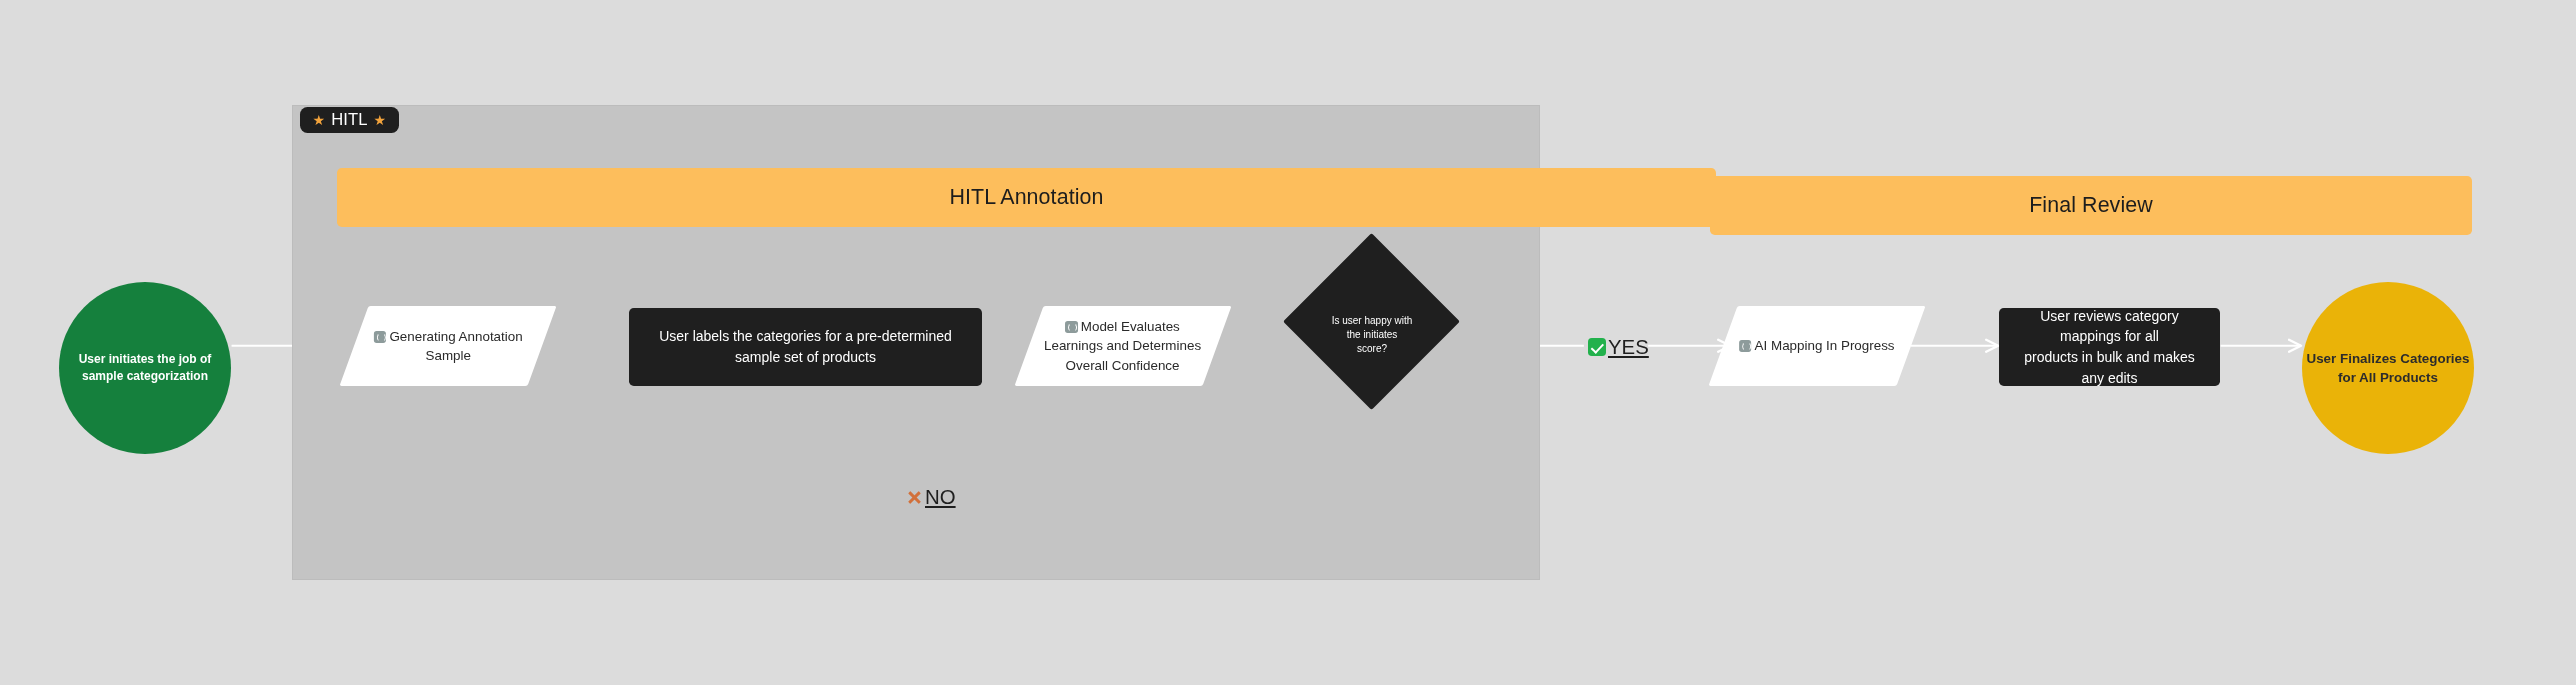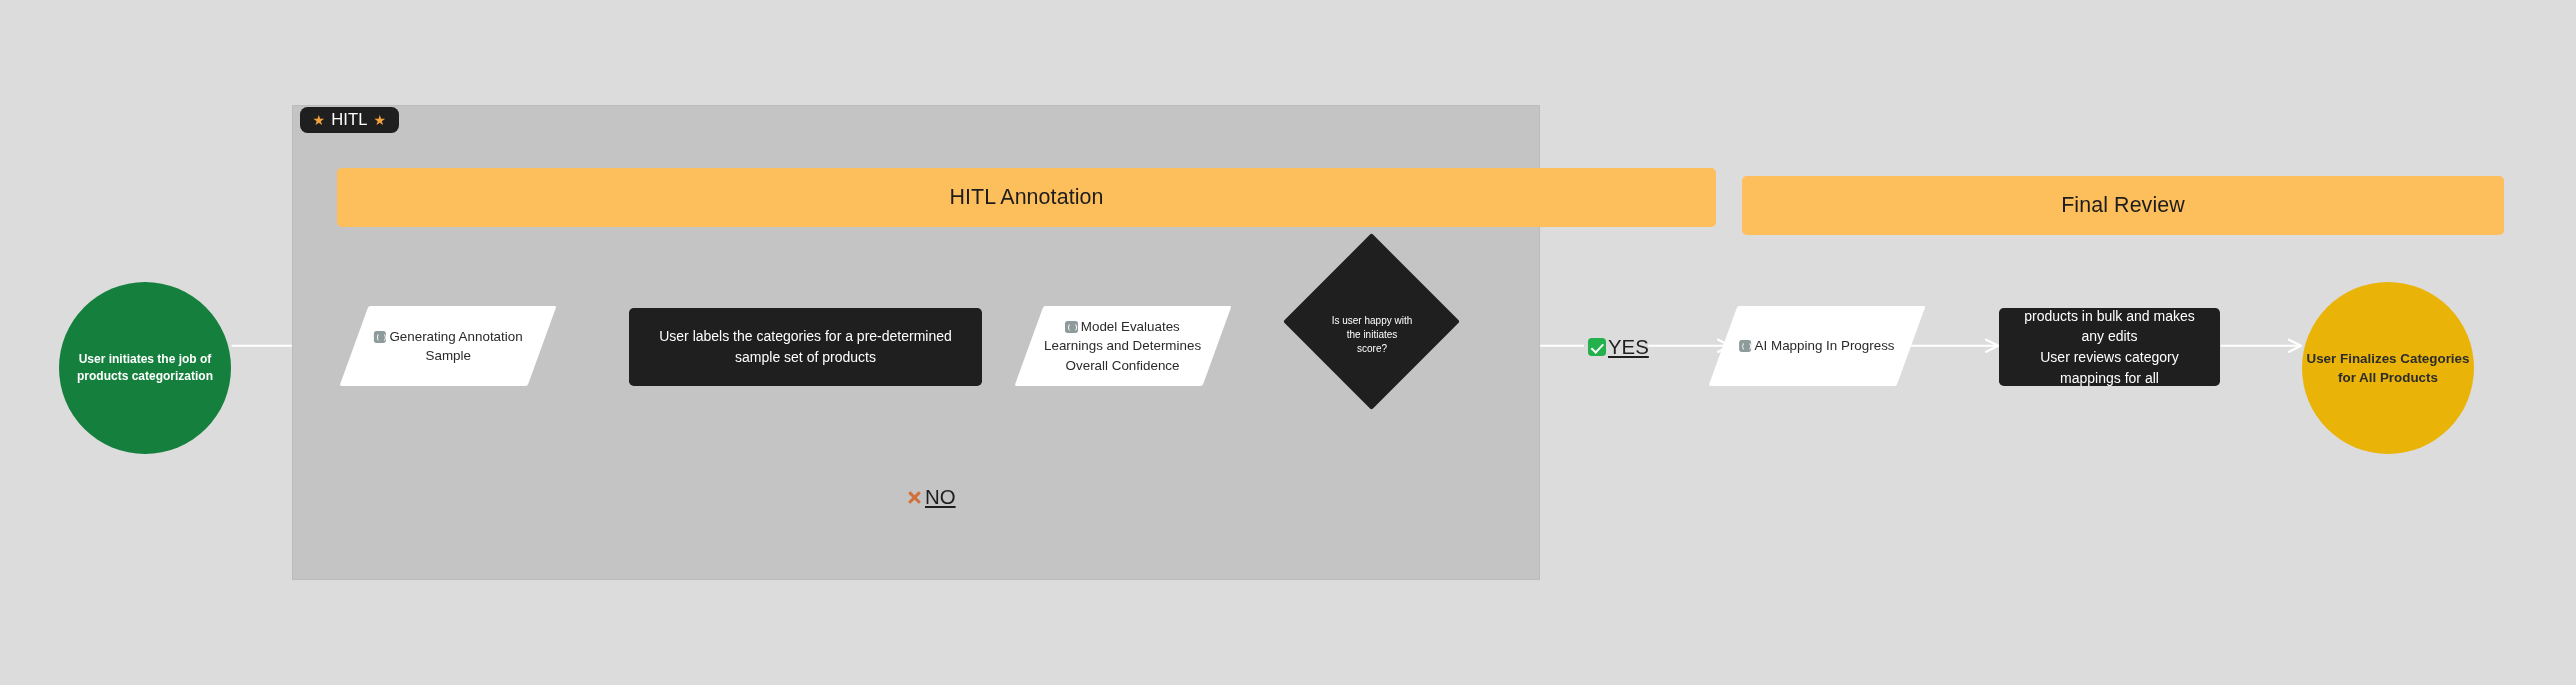--- a/index.html
+++ b/index.html
@@ -58,21 +58,21 @@
     background: #fdbe5c;
     border-radius: 4.8px;
     display: flex;
     align-items: center;
     justify-content: center;
     color: #1d1d1d;
     font-size: 21.4px;
     letter-spacing: 0.1px;
   }
   .phase-hitl   { left: 337px;  top: 168px; width: 1379px; }
-  .phase-final  { left: 1710px; top: 176px; width: 762px; margin-left: 32px; }
+  .phase-final  { left: 1710px; top: 176px; width: 762px; }
 
   
   .node { position: absolute; box-sizing: border-box; }
 
   .circle {
     border-radius: 50%;
     display: flex;
     align-items: center;
     justify-content: center;
     text-align: center;
@@ -263,21 +263,21 @@
 <div class="phase phase-hitl">
   <span>HITL Annotation</span>
 </div>
 <div class="phase phase-final">
   <span>Final Review</span>
 </div>
 
 <div class="node circle circle-start">
   <div>
     <div>User initiates the job of</div>
-    <div>products categorization</div>
+    <div>sample categorization</div>
   </div>
 </div>
 
 <div class="node para para-sample">
   <span>
     <span><span class="emoji-sync"></span><span>Generating Annotation</span></span>
     <span style="display:block">Sample</span>
   </span>
 </div>
 
@@ -304,22 +304,22 @@
 </div>
 
 <div class="node para para-mapping">
   <span>
     <span><span class="emoji-sync"></span><span>AI Mapping In Progress</span></span>
   </span>
 </div>
 
 <div class="node rect rect-review">
   <div>
+    <div>User reviews category mappings for all</div>
     <div>products in bulk and makes any edits</div>
-    <div>User reviews category mappings for all</div>
   </div>
 </div>
 
 <div class="node circle circle-end">
   <div>
     <div>User Finalizes Categories</div>
     <div>for All Products</div>
   </div>
 </div>
 

